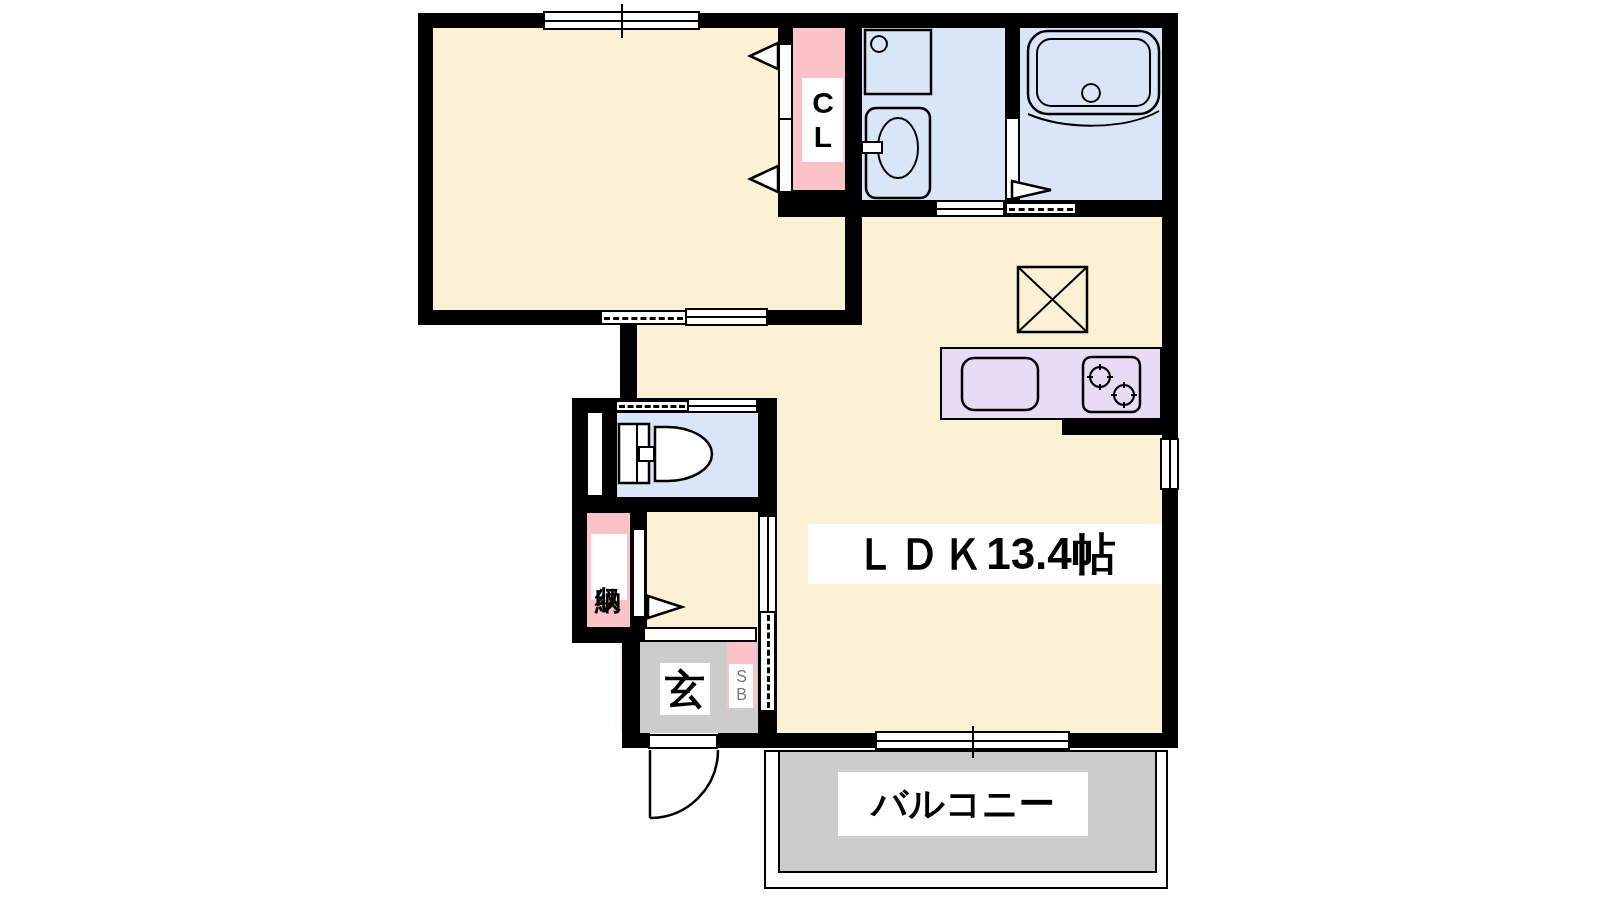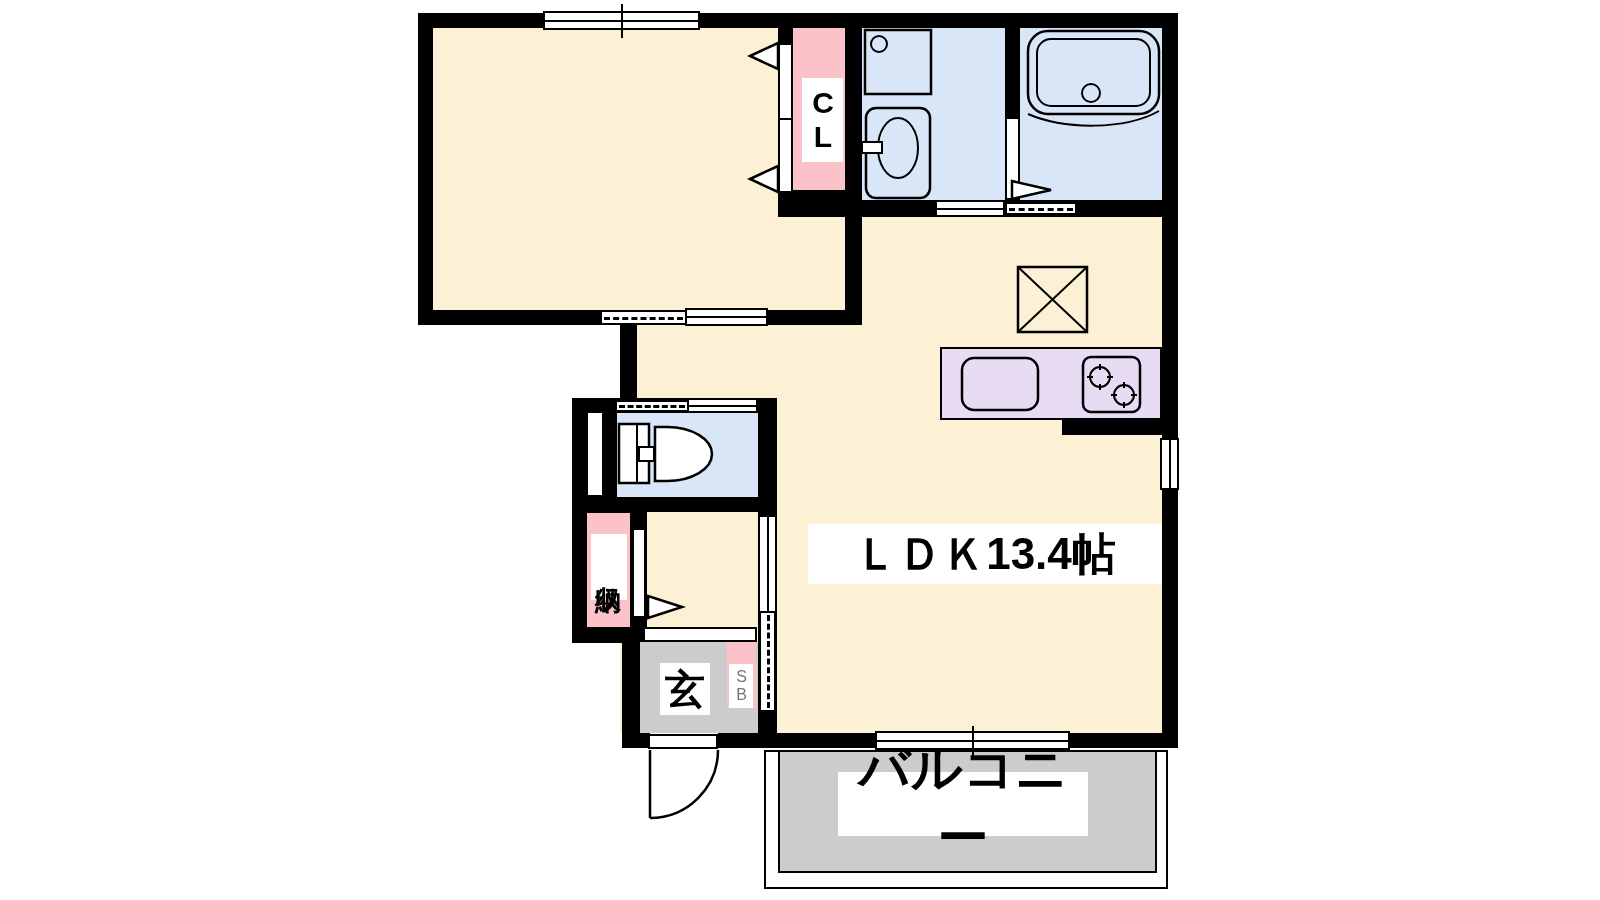--- a/index.html
+++ b/index.html
@@ -179,15 +179,15 @@
       <line x1="622" y1="4" x2="622" y2="38"></line>
       <line x1="973" y1="726" x2="973" y2="758"></line>
     </g>
   </svg>
 
   <div class="p tile" style="left:788px;top:524px;width:354px;height:60px;font-size:44px;margin-left:20px;">ＬＤＫ13.4帖</div>
   <div class="p tile v" style="left:802px;top:78px;width:41px;height:84px;font-size:30px;">CL</div>
   <div class="p tile v" style="left:591px;top:534px;width:36px;height:66px;font-size:26px;">収納</div>
   <div class="p tile" style="left:660px;top:663px;width:50px;height:52px;font-size:40px;">玄</div>
   <div class="p tile v" style="left: 729px; top: 664px; width: 24px; height: 44px; font-size: 16px; font-weight: normal; color: rgb(119, 119, 119);">SB</div>
-  <div class="p tile" style="left:838px;top:772px;width:250px;height:64px;font-size:51px;font-family:Liberation Serif, serif;">バルコニー</div>
+  <div class="p tile" style="left:838px;top:772px;width:250px;height:64px;font-size:36px;font-family:Liberation Serif, serif;">バルコニー</div>
 
 </div>
 
 </body></html>

